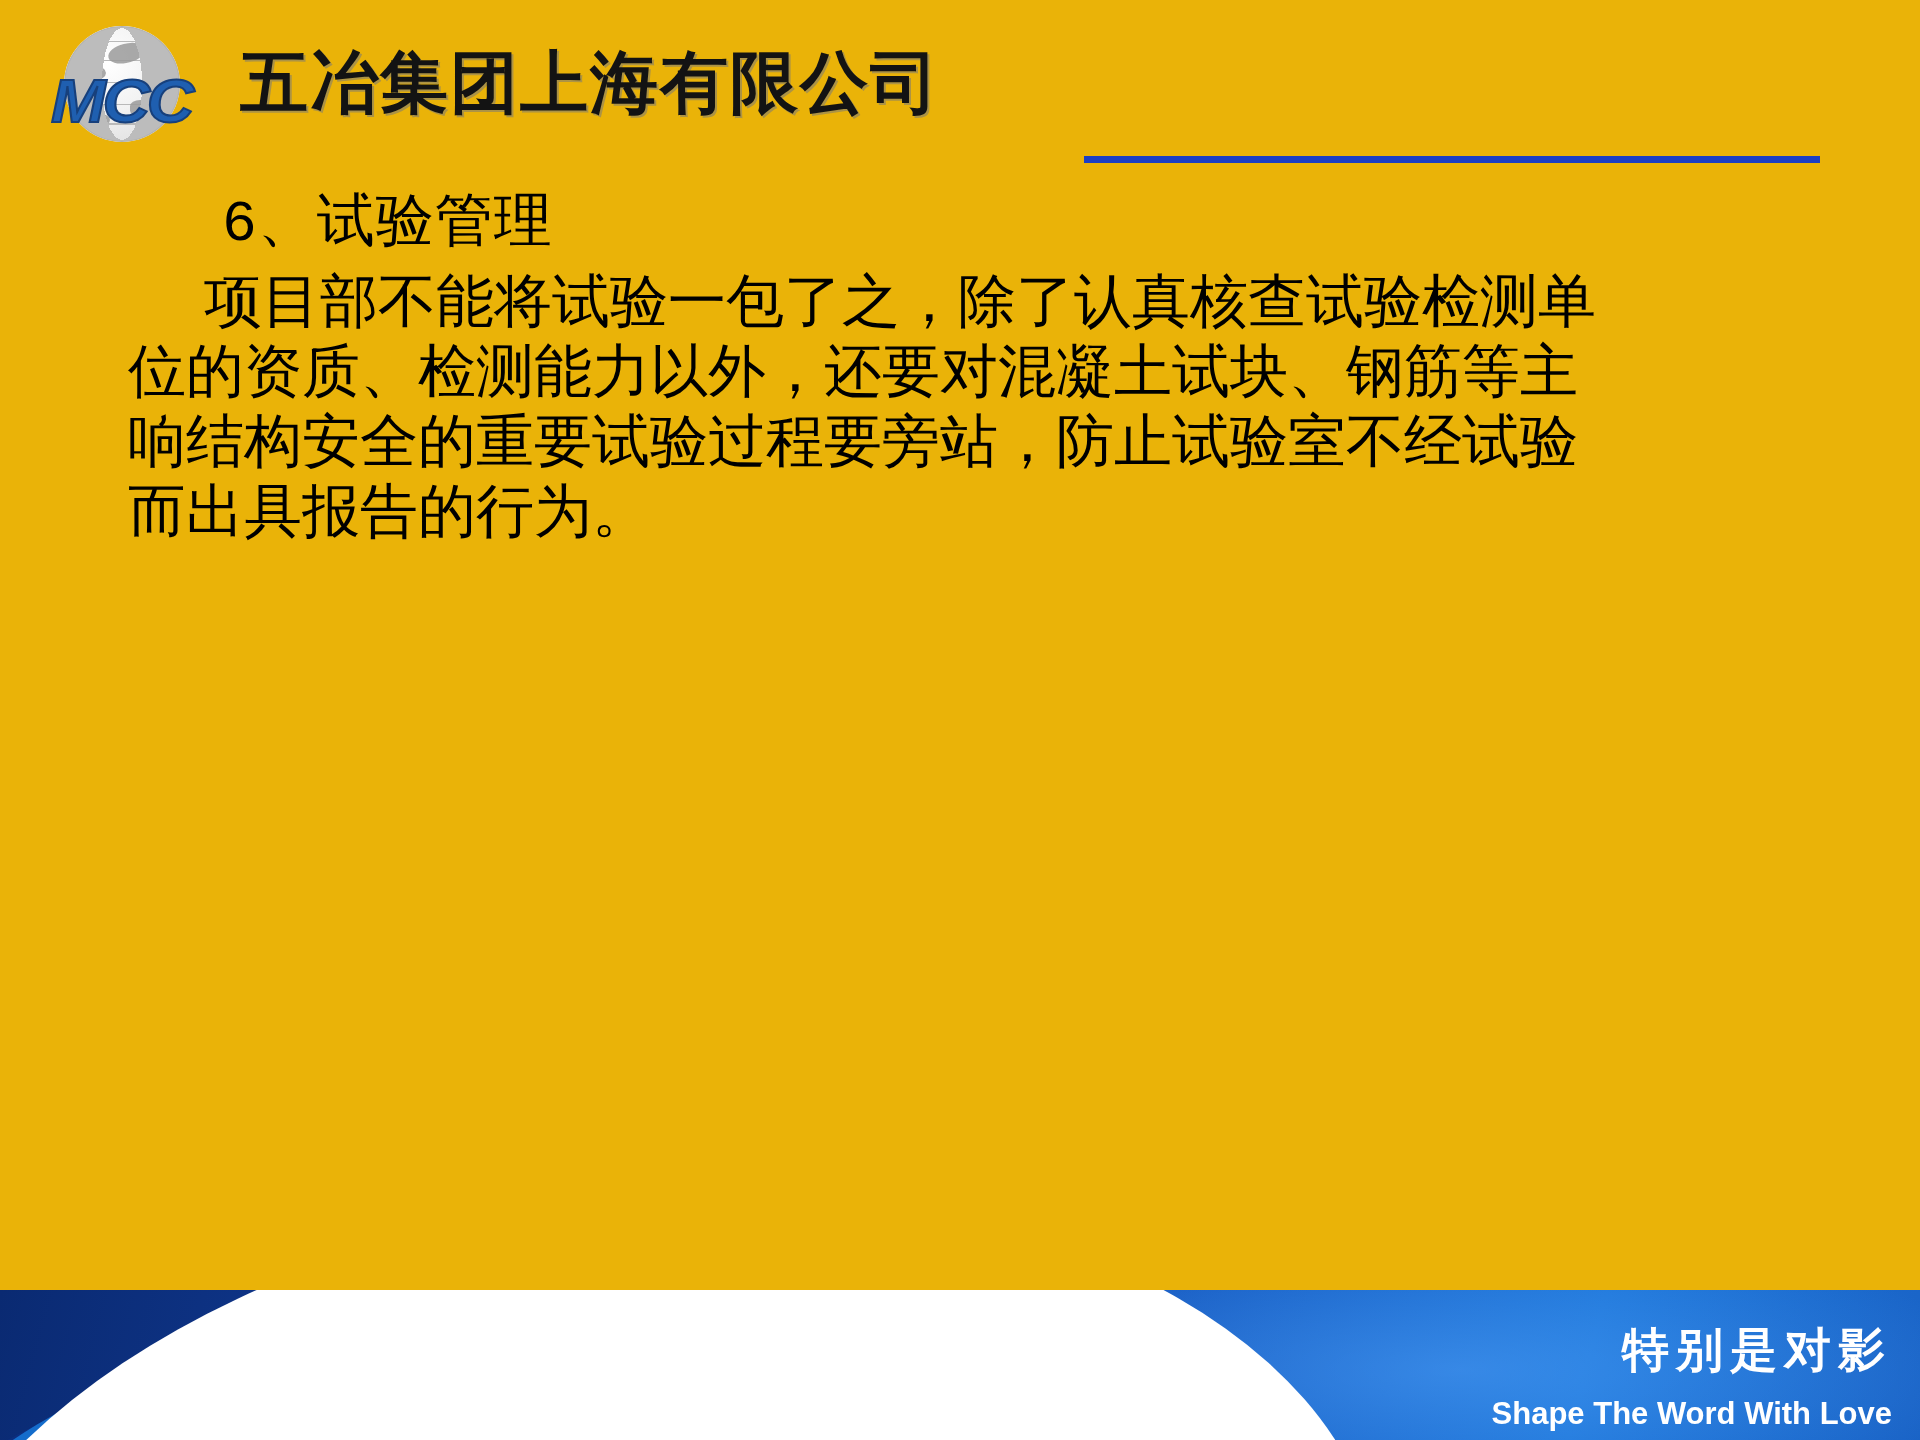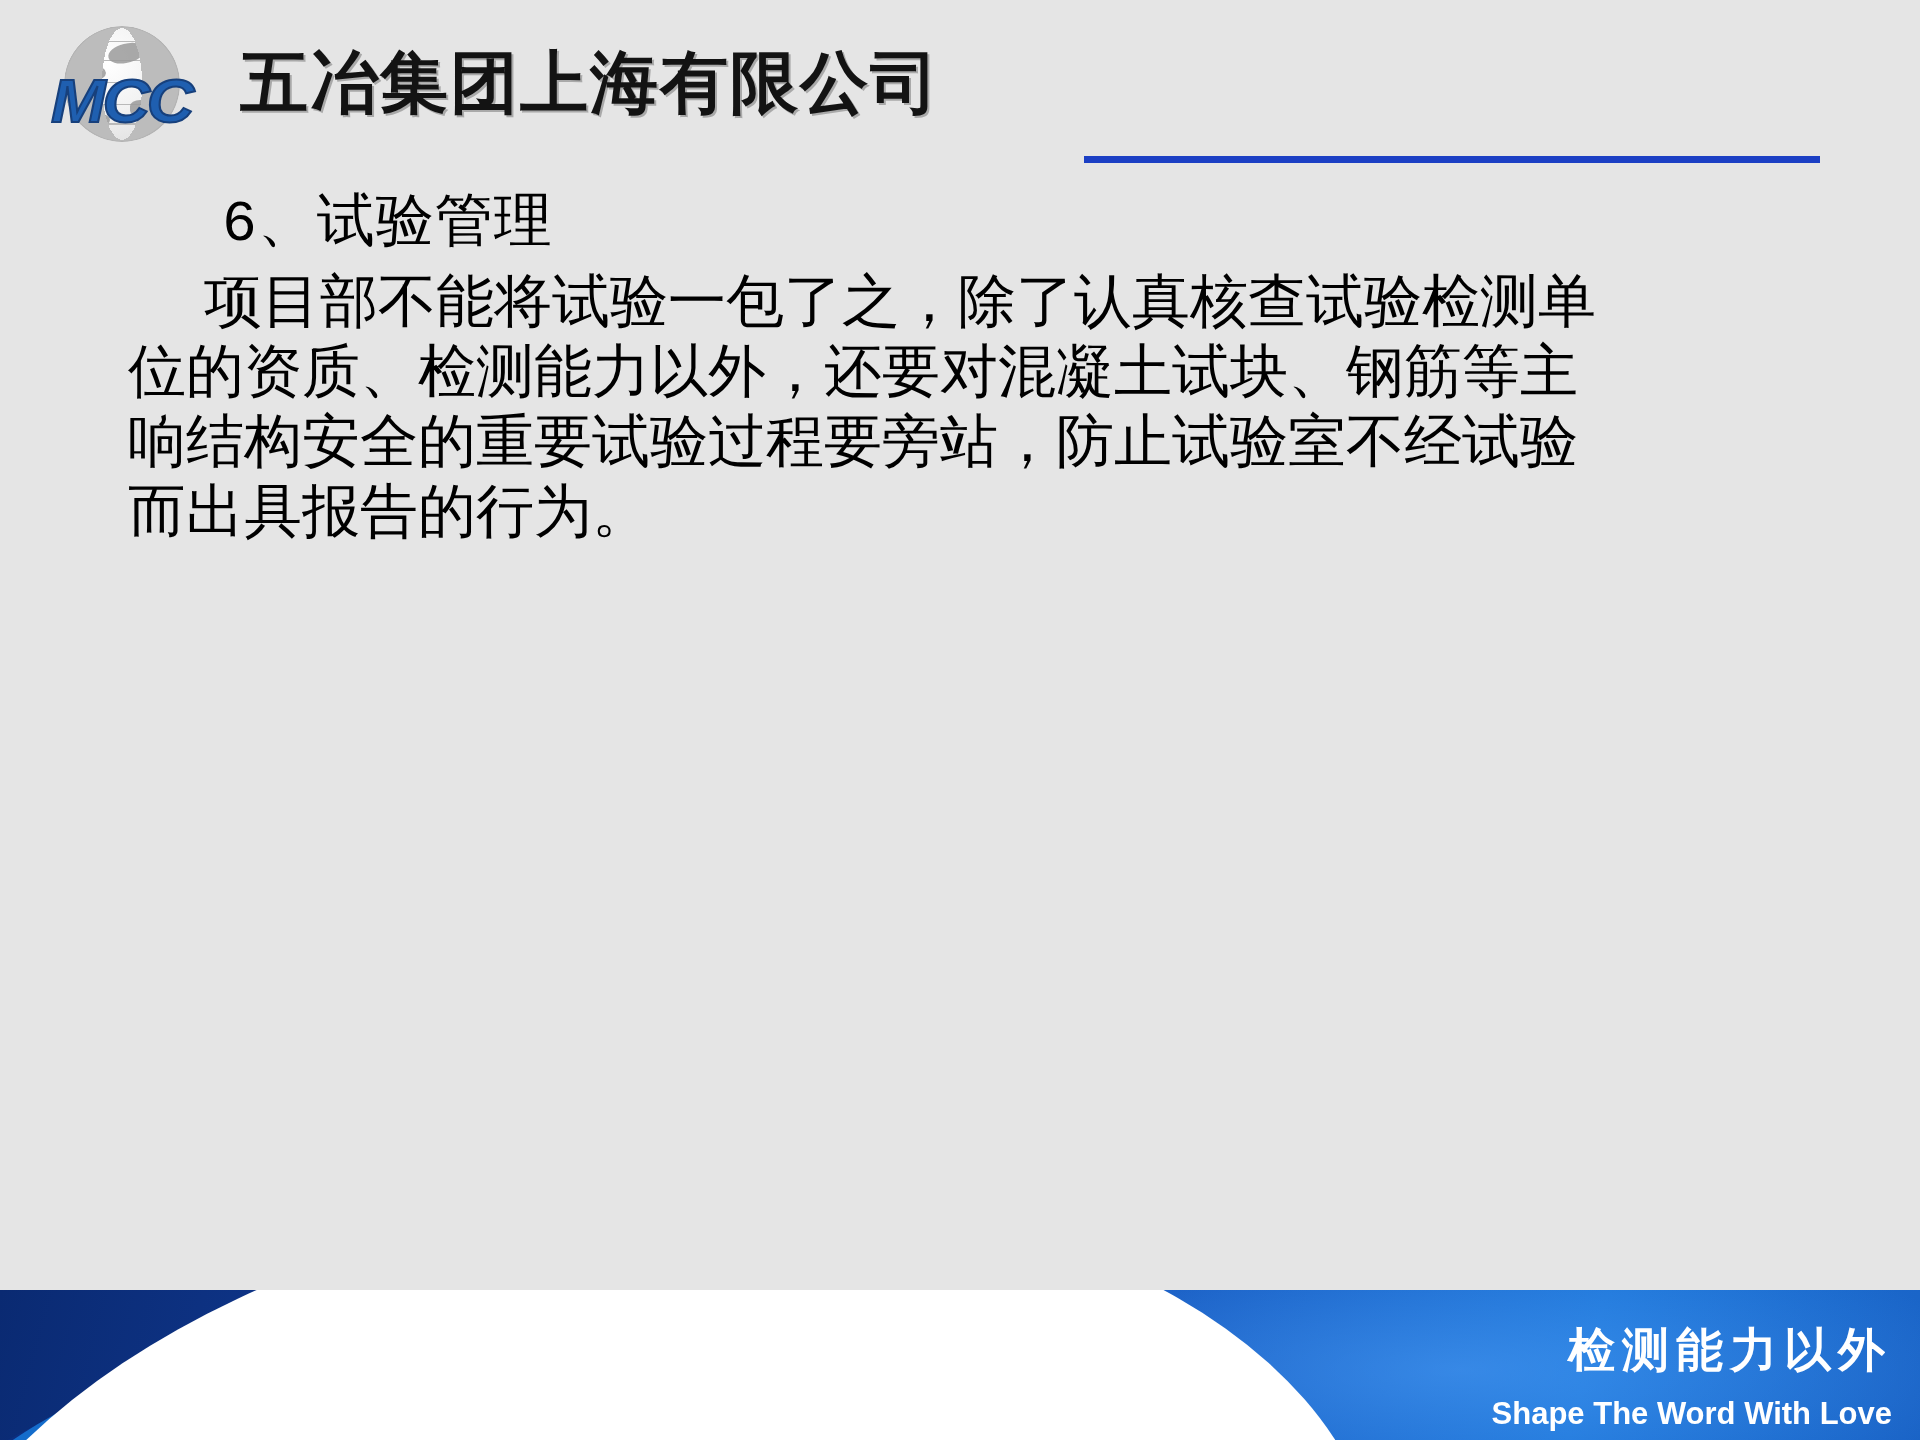--- a/index.html
+++ b/index.html
@@ -12,21 +12,21 @@
     height: 1440px;
     font-family: "Liberation Sans", "DejaVu Sans", sans-serif;
     overflow: hidden;
     position: relative;
   }
 
   
   .slide {
     position: absolute;
     inset: 0;
-    background: #e5e5e5;
+    background: #eab308;
     overflow: hidden;
   }
 
   
   .header {
     position: absolute;
     left: 0;
     top: 0;
     width: 1920px;
     height: 178px;
@@ -265,18 +265,18 @@
       <span class="pline">而出具报告的行为。</span>
     </div>
   </div>
 
   <div class="footer">
     <span class="wave-glow"></span>
     <span class="wave-c"></span>
     <span class="wave-b"></span>
     <span class="wave-a"></span>
     <div class="slogan">
-      <div class="slogan-cn">检测能力以外</div>
+      <div class="slogan-cn">特别是对影</div>
       <div class="slogan-en">Shape The Word With Love</div>
     </div>
   </div>
 
 </div>
 
 </body></html>

